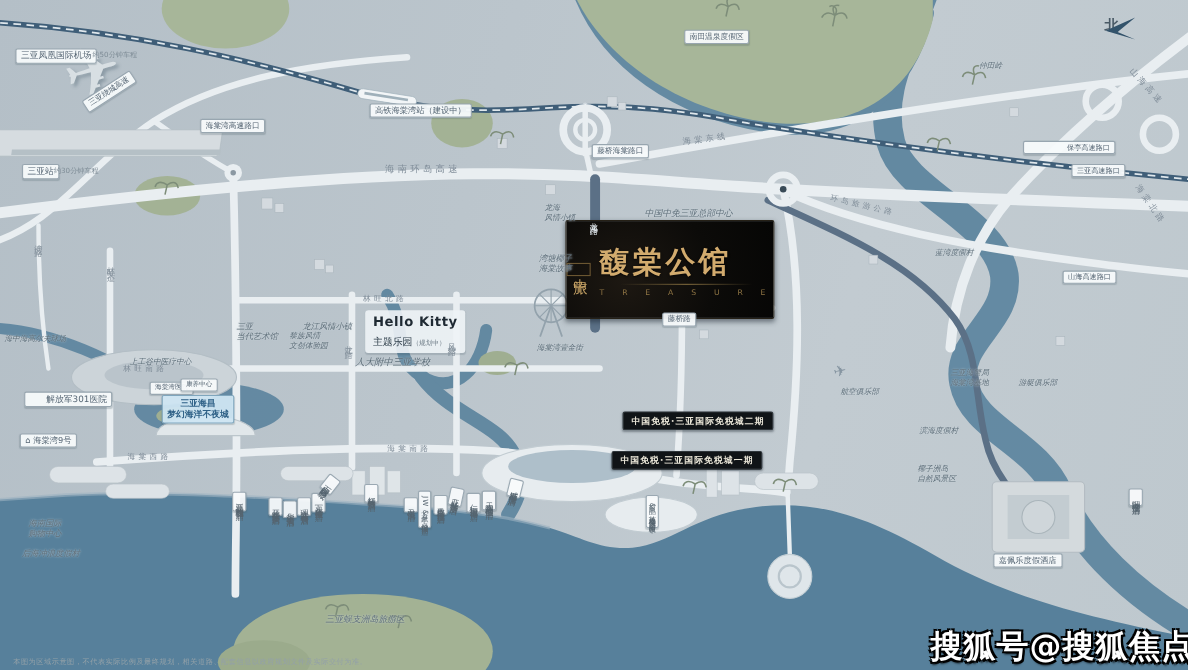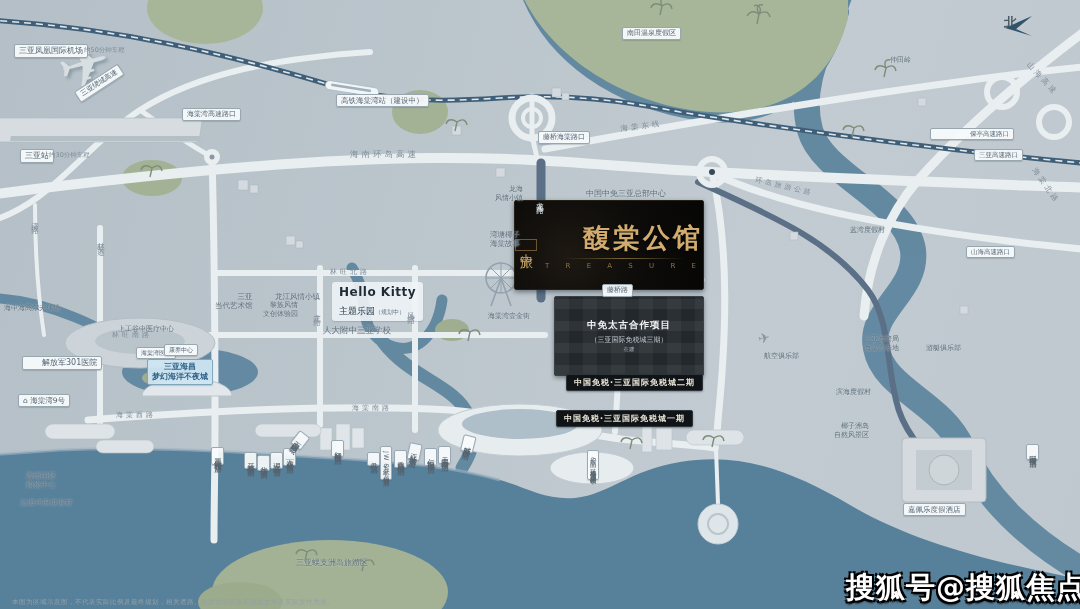--- a/index.html
+++ b/index.html
@@ -2,41 +2,41 @@
 <html><head>
 <meta charset="utf-8">
 <style>
   html,body{margin:0;padding:0;background:#222;}
   #stage{position:relative;width:1080px;height:609px;overflow:hidden;
     font-family:"DejaVu Sans",sans-serif;
     background:linear-gradient(105deg,#b4bfc7 0%,#bbc5cc 38%,#c2cbd1 68%,#bec8ce 100%);}
   svg{position:absolute;left:0;top:0;}
   #labels{position:absolute;left:0;top:0;width:100%;height:100%;}
   .lb{position:absolute;line-height:1.25;transform-origin:left top;pointer-events:auto;}
-  .lb-plain{font-size:8px;color:#5f6f7a;white-space:pre-line;text-align:right;text-shadow:0 0 2px rgba(210,220,226,.9);}
+  .lb-plain{font-size:8px;color:#5f6f7a;white-space:pre-line;text-align:left;text-shadow:0 0 2px rgba(210,220,226,.9);font-style:italic;}
   .lb-note{font-size:6.5px;color:#7e8c96;white-space:nowrap;}
   .lb-box{font-size:8px;color:#556573;background:rgba(247,250,251,.95);border:0.5px solid #98a6b0;
     padding:1px 4px;border-radius:2px;white-space:nowrap;box-shadow:0 1px 1px rgba(70,90,100,.25);}
   .lb-hl{font-size:8px;font-weight:bold;color:#2e6086;background:rgba(206,229,242,.95);border:0.5px solid #7fa6bd;
     padding:2px 4px;border-radius:2px;white-space:pre-line;text-align:center;box-shadow:0 1px 1px rgba(70,90,100,.25);}
   .lb-vbox{writing-mode:vertical-rl;font-size:7.5px;color:#55646f;background:rgba(249,251,252,.93);
     border:0.5px solid #9aa8b2;padding:4px 1px;border-radius:2px;letter-spacing:1px;box-shadow:0 1px 1px rgba(70,90,100,.25);}
   .lb-road{font-size:8.5px;color:#7f8c98;letter-spacing:3px;white-space:nowrap;}
   .lb-vroad{writing-mode:vertical-rl;font-size:7.5px;color:#8б;color:#85929d;letter-spacing:2px;}
   .lb-vroadl{writing-mode:vertical-rl;font-size:7.5px;color:#e4ebf0;letter-spacing:2px;}
 
   
   #billboard{position:absolute;left:514px;top:200px;width:188px;height:88px;
     background:radial-gradient(circle at 28% 62%, #1d1812 0%, #0c0b09 55%, #060605 100%);
     border:1px solid #262117;border-radius:2px;display:flex;align-items:center;justify-content:center;
     box-shadow:0 2px 5px rgba(20,30,40,.5);}
   #billboard .bb-inner{display:flex;align-items:center;gap:8px;}
   .bb-brand{writing-mode:vertical-rl;font-size:13px;color:#c8a466;border:1px solid #6b5631;
     padding:3px 1px;letter-spacing:2px;font-family:"DejaVu Serif",serif;}
-  .bb-right{text-align:right;}
+  .bb-right{text-align:left;}
   .bb-name{font-family:"DejaVu Serif",serif;font-size:27px;font-weight:bold;color:#d2ab6e;letter-spacing:3px;
     text-shadow:0 1px 2px rgba(0,0,0,.8);}
   .bb-en{margin-top:3px;font-size:7px;letter-spacing:7px;color:#8d7343;}
   .bb-line{margin:2px auto 0;width:120px;height:1px;background:linear-gradient(90deg,transparent,#7a653a,transparent);}
 
   
   #dfc3{position:absolute;left:554px;top:296px;width:148px;height:78px;
     background:
       repeating-linear-gradient(90deg,rgba(255,255,255,.04) 0 14px,rgba(255,255,255,0) 14px 28px),
       repeating-linear-gradient(0deg,rgba(255,255,255,.05) 0 10px,rgba(255,255,255,0) 10px 22px),
@@ -256,25 +256,20 @@
     <div class="bb-inner">
       <div class="bb-brand">中旅</div>
       <div class="bb-right">
         <div class="bb-name">馥棠公馆</div>
         <div class="bb-line"></div>
         <div class="bb-en">T R E A S U R E</div>
       </div>
     </div>
   </div>
 
-  <div id="dfc3">
-    <div class="t1">中免太古合作项目</div>
-    <div class="t2">（三亚国际免税城三期）</div>
-    <div class="t3">在建</div>
-  </div>
   <div id="dfc2" class="pill">中国免税·三亚国际免税城二期</div>
   <div id="dfc1" class="pill">中国免税·三亚国际免税城一期</div>
 
   <div id="hellokitty">
     <div class="hk1">Hello Kitty</div>
     <div><span class="hk2">主题乐园</span><span class="hk3">（规划中）</span></div>
   </div>
 
   <div id="north">
     <svg width="30" height="26" viewBox="0 0 30 26">

